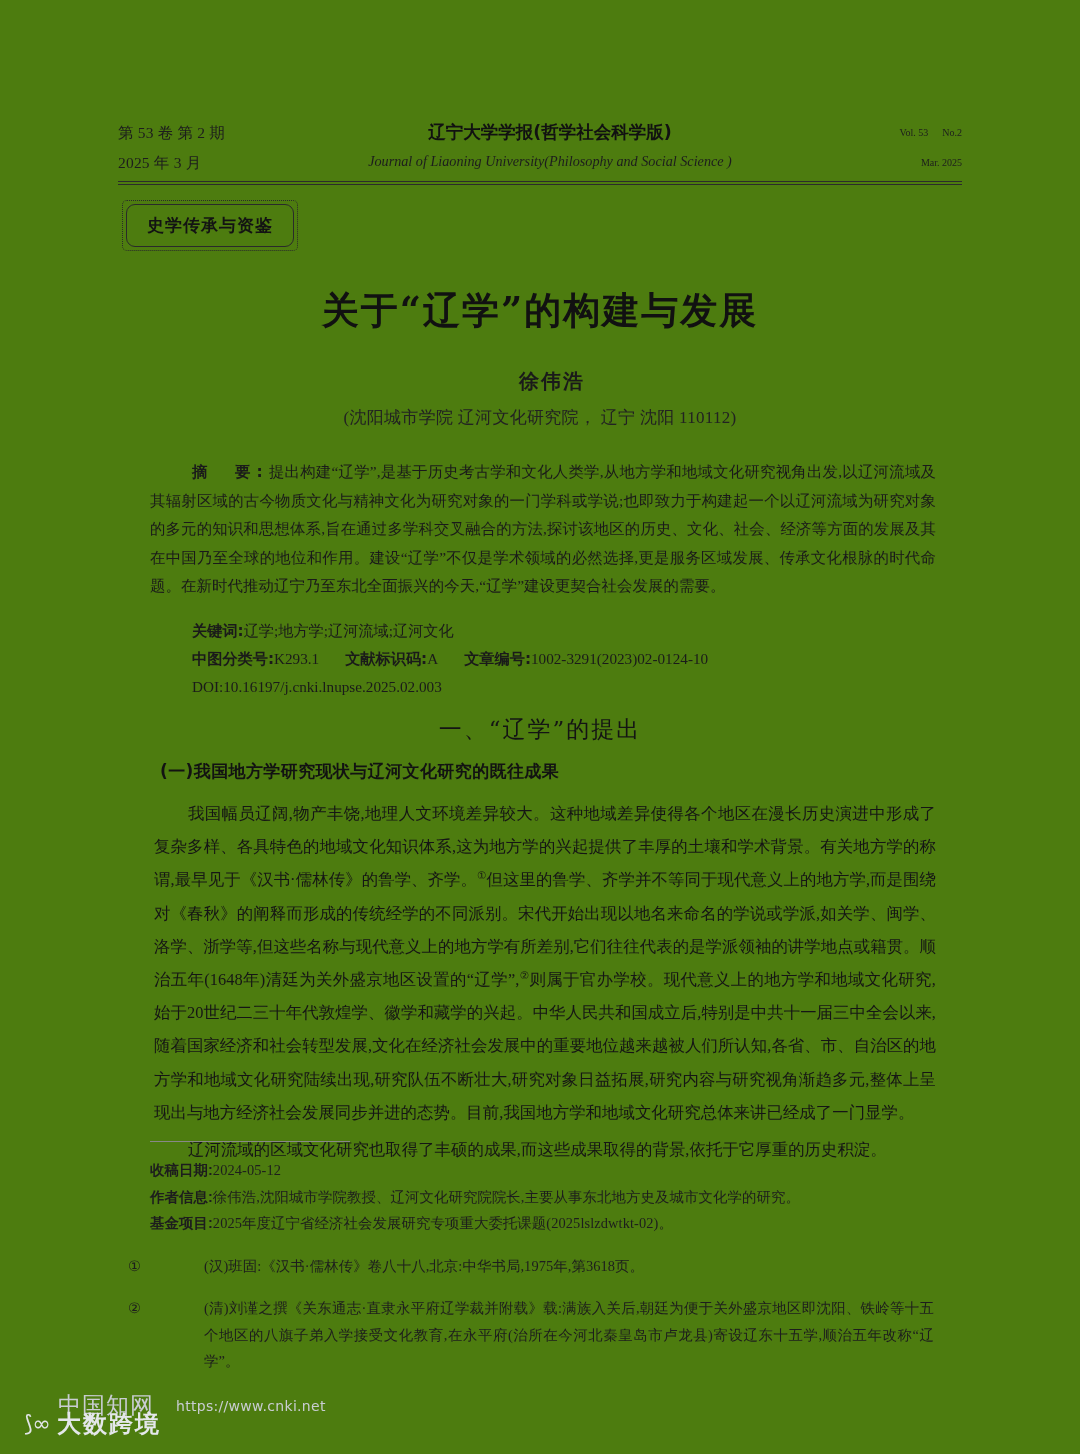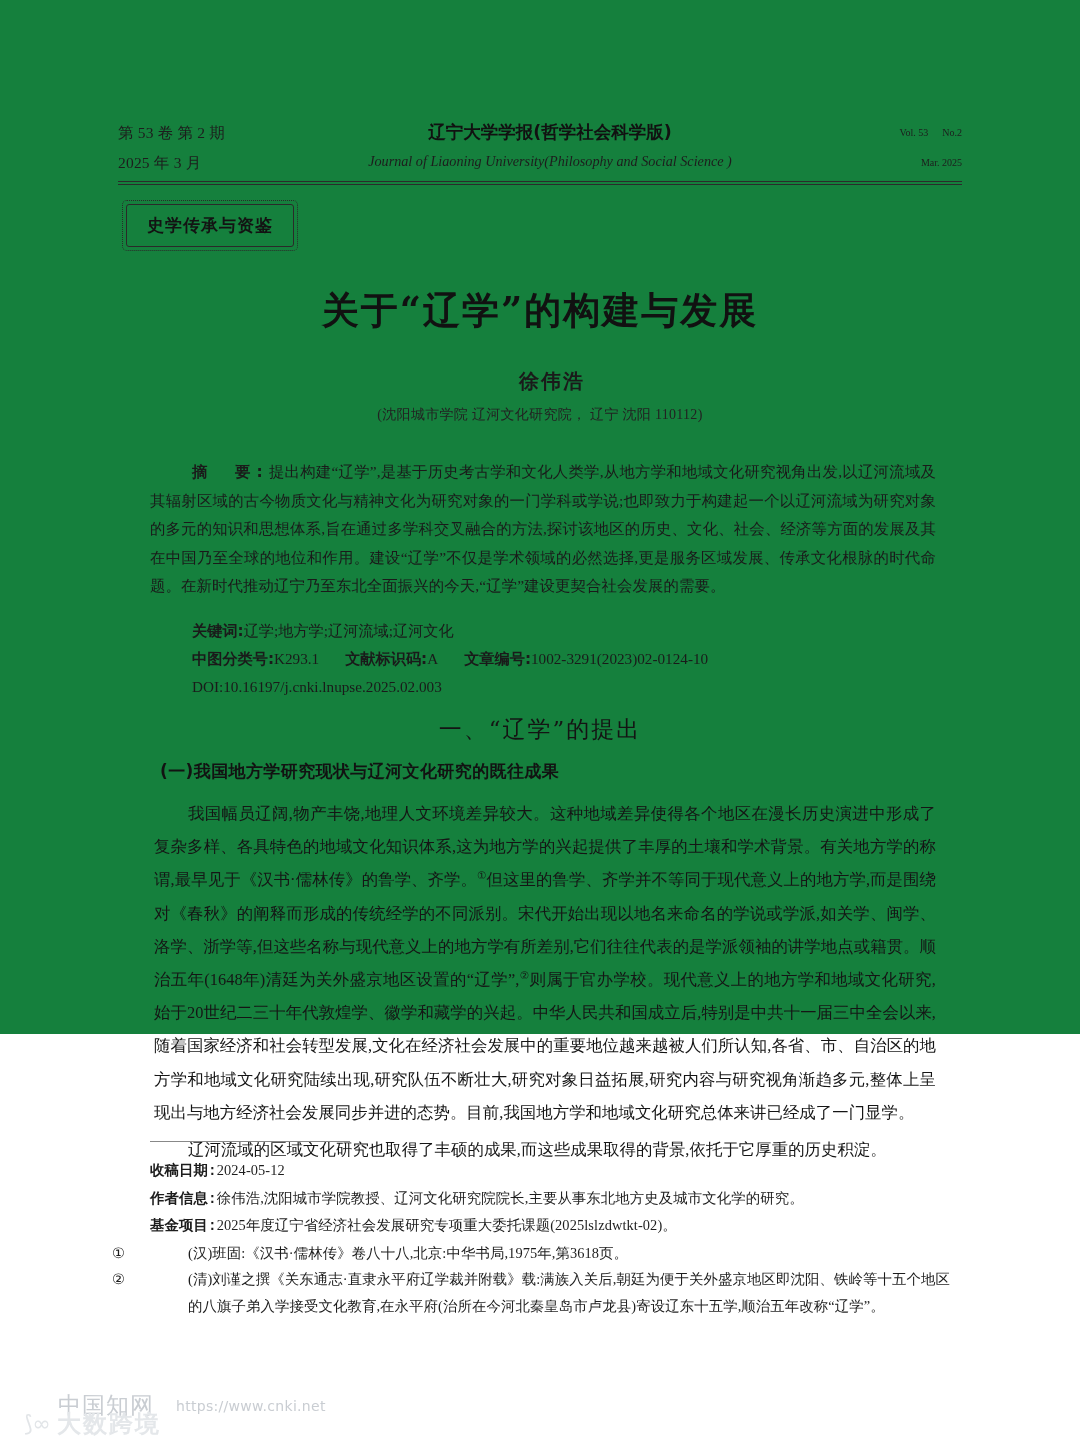--- a/index.html
+++ b/index.html
@@ -13,22 +13,22 @@
     position: relative;
     font-family: "Liberation Serif", "DejaVu Serif", serif;
     color: #1a1a1a;
     overflow: hidden;
   }
 
   .page {
     position: absolute;
     left: 0; top: 0;
     width: 1080px;
-    height: 1034px;
-    background: #15803d;
+    height: 1454px;
+    background: #4d7c0f;
   }
 
   
   .masthead {
     position: absolute;
     left: 118px;
     top: 118px;
     width: 844px;
     height: 62px;
   }
@@ -94,21 +94,21 @@
   .badge {
     position: relative;
     display: inline-block;
     padding: 9px 20px 9px 20px;
     font-family: "DejaVu Sans", sans-serif;
     font-weight: bold;
     font-size: 17px;
     letter-spacing: 1px;
     color: #131313;
     border: 1.4px solid #2a2a2a;
-    border-radius: 3px;
+    border-radius: 9px;
   }
   .badge::before {
     content: "";
     position: absolute;
     left: -5px; top: -5px; right: -5px; bottom: -5px;
     border: 1.6px dotted #2a2a2a;
     border-radius: 5px;
     pointer-events: none;
   }
 
@@ -136,21 +136,21 @@
     letter-spacing: 2px;
     color: #1a1a1a;
     margin-left: 12px;
   }
 
   .affiliation {
     position: absolute;
     left: 0; top: 406px;
     width: 1080px;
     text-align: center;
-    font-size: 14px;
+    font-size: 17px;
     letter-spacing: 0.3px;
     color: #222;
   }
 
   
   .abstract-block {
     position: absolute;
     left: 150px;
     top: 458px;
     width: 786px;
@@ -252,33 +252,33 @@
     width: 800px;
   }
   .fn-line {
     font-size: 14.4px;
     line-height: 26.5px;
     color: #1d1d1d;
     margin: 0;
     letter-spacing: 0.1px;
   }
   .fn-line .lbl {
-    font-family: Liberation Mono, monospace;
+    font-family: Liberation Sans, sans-serif;
     font-weight: bold;
     margin-top: 20px;
   }
   .fn-num {
     display: inline-block;
     width: 38px;
   }
   .fn-item {
     font-size: 14.4px;
     line-height: 26.5px;
     color: #1d1d1d;
-    margin: 0;
+    margin: 16px;
     text-align: justify;
     text-justify: inter-character;
     padding-left: 38px;
     text-indent: -38px;
     letter-spacing: 0.1px;
   }
 
   
   .watermark {
     position: absolute;

